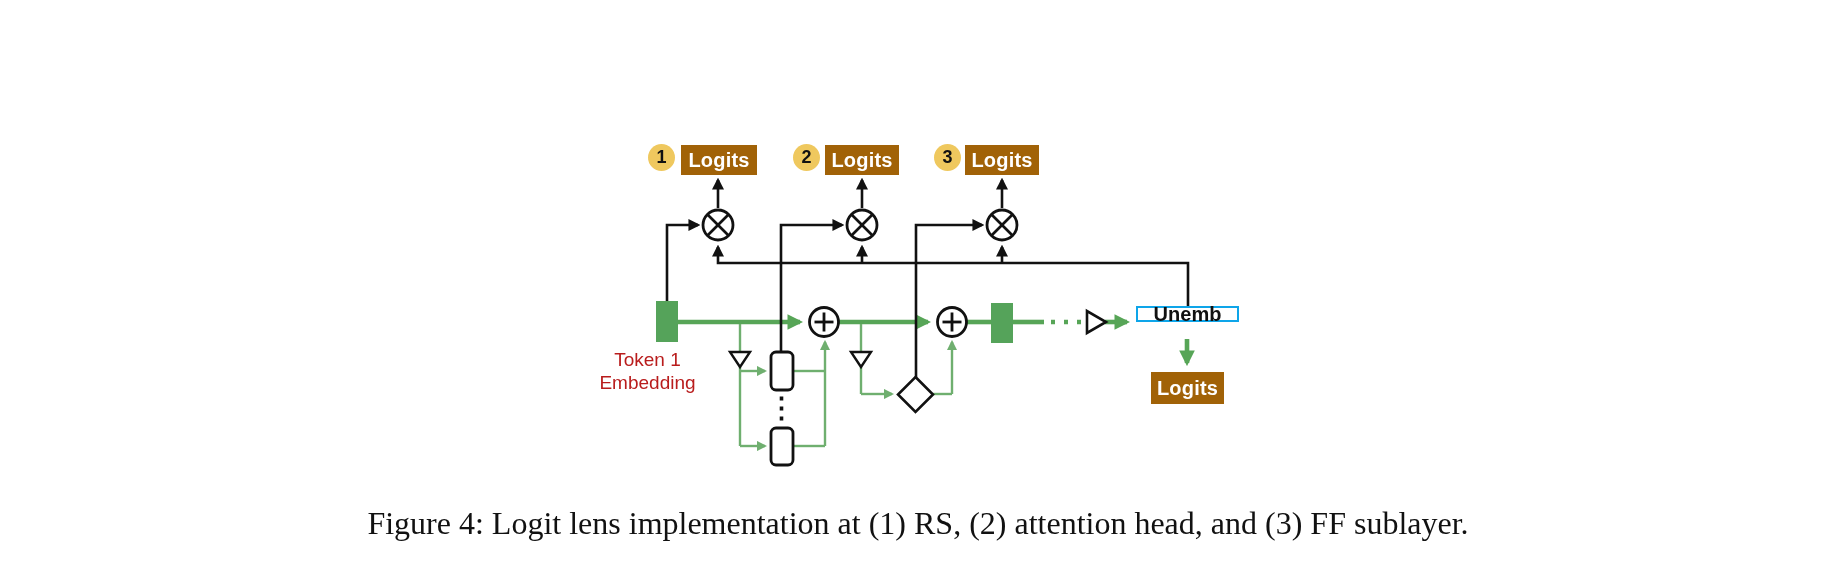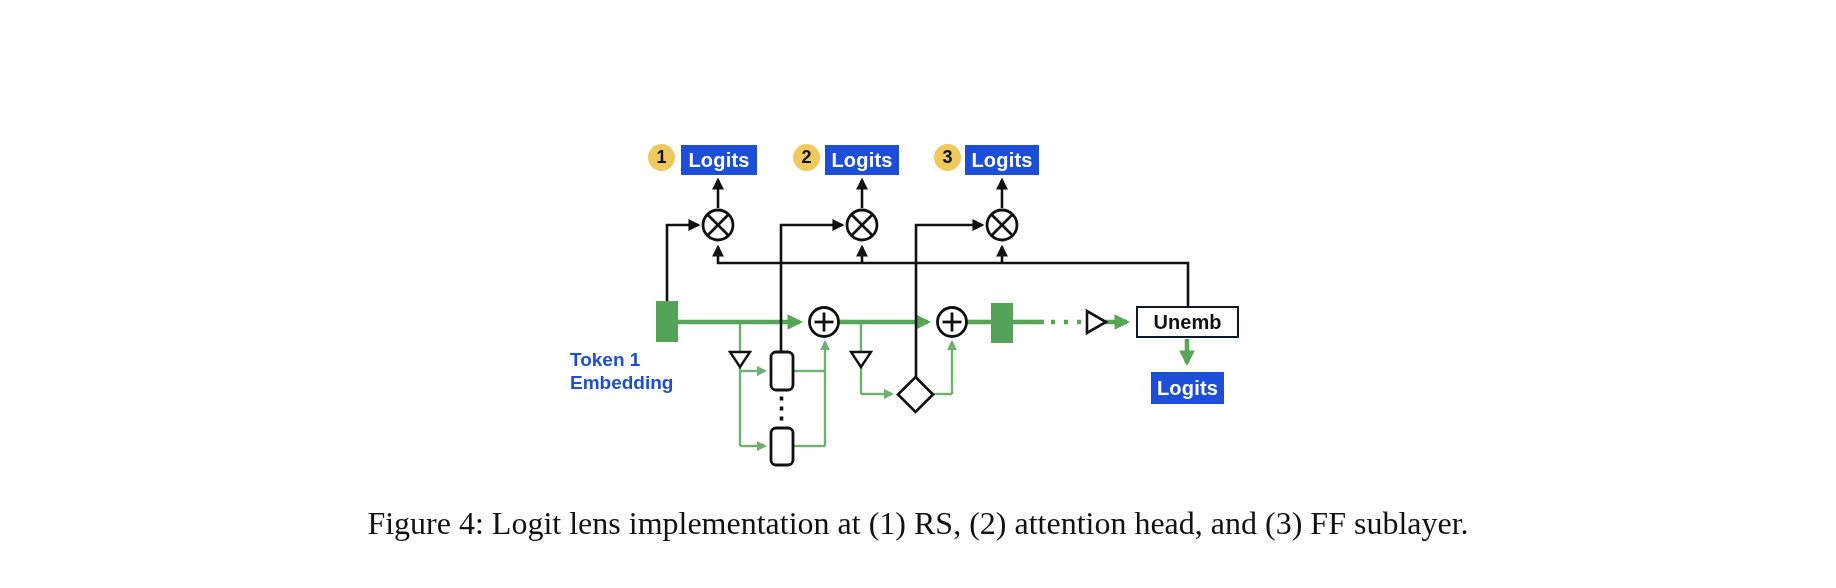--- a/index.html
+++ b/index.html
@@ -2,27 +2,27 @@
 <html><head>
 <meta charset="utf-8">
 <style>
   html,body{margin:0;padding:0;background:#ffffff;}
   body{width:1836px;height:588px;font-family:"Liberation Sans",sans-serif;}
   .stage{position:relative;width:1836px;height:588px;background:#ffffff;overflow:hidden;}
   svg.canvas{position:absolute;left:0;top:0;}
 
   .badge{position:absolute;width:27px;height:27px;border-radius:50%;background:#EFC85E;
          color:#111;font-weight:bold;font-size:18px;line-height:27px;text-align:center;}
-  .gbox{position:absolute;background:#1d4ed8;color:#fff;font-weight:bold;font-size:20px;
+  .gbox{position:absolute;background:#a16207;color:#fff;font-weight:bold;font-size:20px;
         display:flex;align-items:center;justify-content:center;letter-spacing:.2px;}
-  .unemb{position:absolute;left:1136px;top:306px;width:103px;height:32px;background:#fff;
-         border:2px solid #0f172a;box-sizing:border-box;color:#111;font-weight:bold;font-size:20px;
+  .unemb{position:absolute;left:1136px;top:306px;width:103px;height:16px;background:#fff;
+         border:2px solid #0ea5e9;box-sizing:border-box;color:#111;font-weight:bold;font-size:20px;
          display:flex;align-items:center;justify-content:center;}
-  .token-label{position:absolute;left:570px;top:348px;width:155px;text-align:left;
-               color:#1d4ed8;font-weight:bold;font-size:19px;line-height:23px;}
+  .token-label{position:absolute;left:570px;top:348px;width:155px;text-align:center;
+               color:#b91c1c;font-weight:normal;font-size:19px;line-height:23px;}
   .caption{position:absolute;left:0;top:505px;width:1836px;text-align:center;color:#111;
            font-family:"Liberation Serif",serif;font-size:32px;}
 </style>
 </head>
 <body>
 
 <div class="stage">
 
   <svg class="canvas" width="1836" height="588" viewBox="0 0 1836 588">
     <defs>

